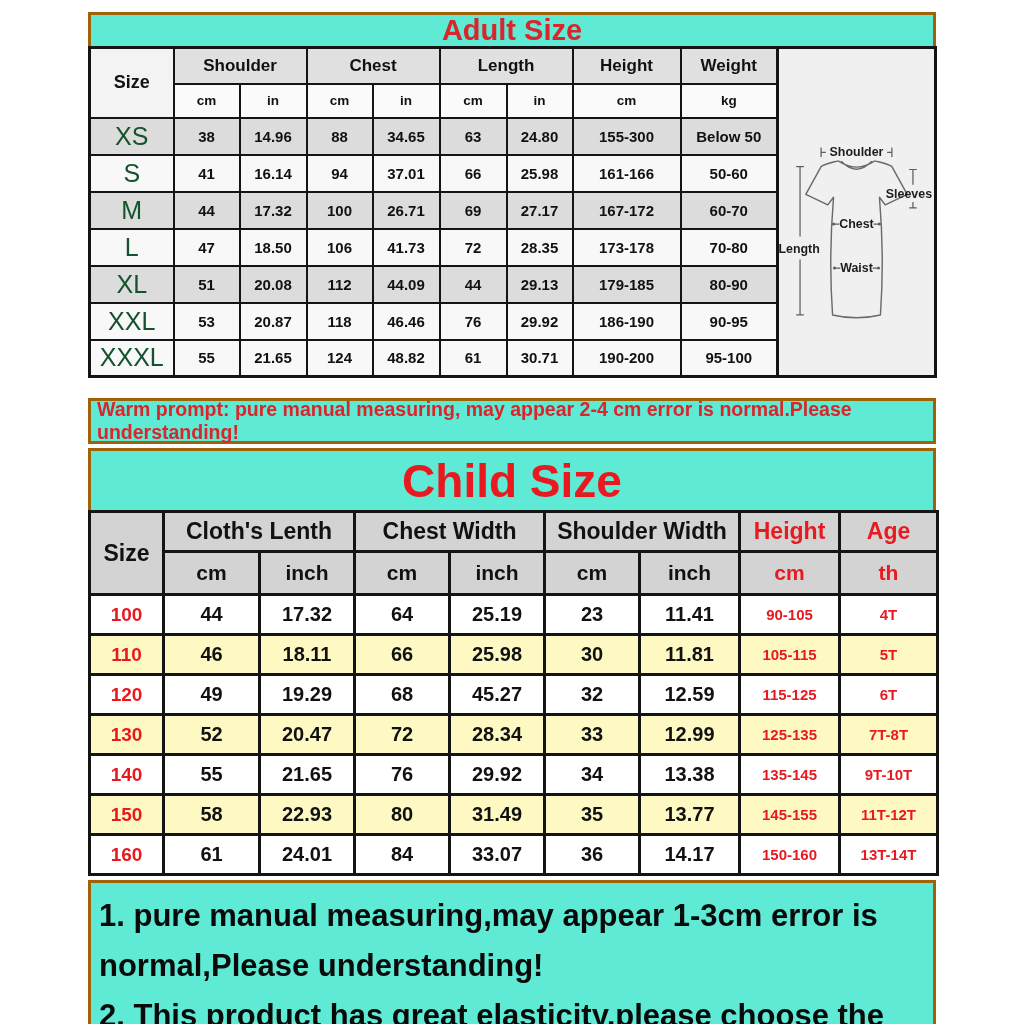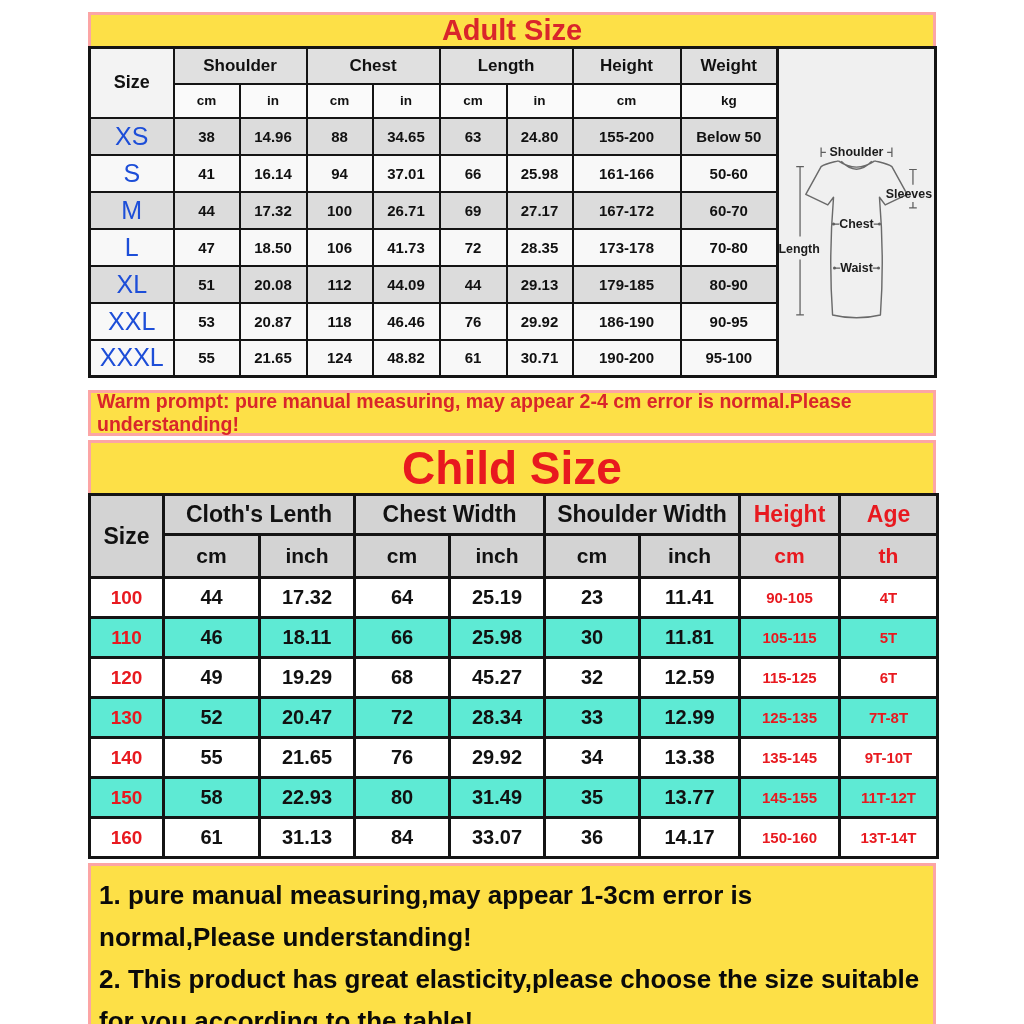--- a/index.html
+++ b/index.html
@@ -1,73 +1,73 @@
 <!DOCTYPE html>
 <html><head>
 <meta charset="utf-8">
 <style>
   * { margin:0; padding:0; box-sizing:border-box; }
   html,body { width:1024px; height:1024px; background:#ffffff; overflow:hidden;
               font-family:"Liberation Sans", sans-serif; }
   .sheet { position:absolute; left:88px; top:12px; width:848px; }
 
-  .box { border:3px solid #fca5a5; background:#fde047; }
+  .box { border:3px solid #a16207; background:#5eead4; }
 
   
   .title-box { height:37px; display:flex; align-items:center; justify-content:center; }
   .title-box .t { color:#d9252b; font-weight:bold; font-size:29px; letter-spacing:0px; }
 
   .adult-flex { display:flex; margin-top:-3px; align-items:stretch; }
 
   table { border-collapse:collapse; table-layout:fixed; }
   .adult-table { width:688px; border:3px solid #141414; }
   .adult-table td { border:2px solid #141414; text-align:center; vertical-align:middle;
                     font-weight:bold; font-size:15px; color:#111; background:#f8f8f8; }
   .adult-table tr.ghead-row { height:36px; }
   .adult-table tr.unit-row  { height:34px; }
   .adult-table tr.drow      { height:37px; }
   .adult-table td.ghead { background:#e0e0e0; font-size:17px; }
   .adult-table td.size-head { background:#f3f3f3; font-size:18px; }
   .adult-table tr.unit-row td { background:#fafafa; font-size:13.5px; }
   .adult-table tr.gray td { background:#dcdcdc; }
   .adult-table tr.lite td { background:#f8f8f8; }
-  .adult-table td.slabel { color:#1d4ed8; font-weight:400; font-size:25px; }
+  .adult-table td.slabel { color:#14532d; font-weight:400; font-size:25px; }
 
   .diagram-box { flex:1; margin-left:-3px; border:3px solid #141414; background:#f0f0f0;
                  display:flex; justify-content:center; align-items:flex-start; }
   .diagram-box svg { margin-top:82px; }
   .dg-line { stroke:#5e5e5e; stroke-width:1.3; fill:none; }
   .dg-shirt { stroke:#6a6a6a; stroke-width:1.5; fill:none; stroke-linejoin:round; }
   .dg-txt { font-family:"Liberation Sans",sans-serif; font-weight:bold; font-size:13px; fill:#1c1c1c; }
 
   
-  .warm-box { margin-top:12px; height:46px; display:flex; align-items:center; padding-left:6px; }
+  .warm-box { margin-top:20px; height:46px; display:flex; align-items:center; padding-left:6px; }
   .warm-box .t { color:#d9252b; font-weight:bold; font-size:19.5px; }
 
   
-  .child-title-box { margin-top:4px; height:56px; display:flex; align-items:center; justify-content:center; }
+  .child-title-box { margin-top:4px; height:65px; display:flex; align-items:center; justify-content:center; }
   .child-title-box .t { color:#e8191f; font-weight:bold; font-size:46px; }
 
   .child-table { margin-top:-3px; width:848px; border:3px solid #141414; }
   .child-table td { border:3px solid #141414; text-align:center; vertical-align:middle;
                     font-weight:bold; font-size:20px; color:#111; background:#ffffff; }
   .child-table tr.h1 { height:40px; }
   .child-table tr.h2 { height:43px; }
   .child-table tr.drow { height:40px; }
   .child-table td.ch-head { background:#d3d3d3; font-size:23px; }
   .child-table td.ch-unit { background:#d3d3d3; font-size:21px; }
   .child-table td.red { color:#e8191f; }
-  .child-table tr.cgray td { background:#5eead4; }
+  .child-table tr.cgray td { background:#fef9c3; }
   .child-table tr.cwhite td { background:#ffffff; }
   .child-table td.clabel { color:#e8191f; font-size:19px; }
   .child-table td.cval-red { color:#e8191f; font-size:15px; }
 
   
   .notes-box { margin-top:4px; padding:8px 10px 10px 8px; }
-  .notes-box .n { font-weight:bold; font-size:26px; color:#0a0a0a; line-height:1.62; }
+  .notes-box .n { font-weight:bold; font-size:31px; color:#0a0a0a; line-height:1.62; }
 </style>
 </head>
 <body>
 
 <div class="sheet">
 
   <div class="box title-box">
     <span class="t">Adult Size</span>
   </div>
 
@@ -105,21 +105,21 @@
         <td>kg</td>
       </tr>
       <tr class="drow gray">
             <td class="slabel">XS</td>
             <td>38</td>
             <td>14.96</td>
             <td>88</td>
             <td>34.65</td>
             <td>63</td>
             <td>24.80</td>
-            <td>155-200</td>
+            <td>155-300</td>
             <td>Below 50</td>
           </tr>
       <tr class="drow lite">
             <td class="slabel">S</td>
             <td>41</td>
             <td>16.14</td>
             <td>94</td>
             <td>37.01</td>
             <td>66</td>
             <td>25.98</td>
@@ -313,21 +313,21 @@
           <td>80</td>
           <td>31.49</td>
           <td>35</td>
           <td>13.77</td>
           <td class="cval-red">145-155</td>
           <td class="cval-red">11T-12T</td>
         </tr>
     <tr class="drow cwhite">
           <td class="clabel">160</td>
           <td>61</td>
-          <td>31.13</td>
+          <td>24.01</td>
           <td>84</td>
           <td>33.07</td>
           <td>36</td>
           <td>14.17</td>
           <td class="cval-red">150-160</td>
           <td class="cval-red">13T-14T</td>
         </tr>
   </tbody>
     </table>
 

